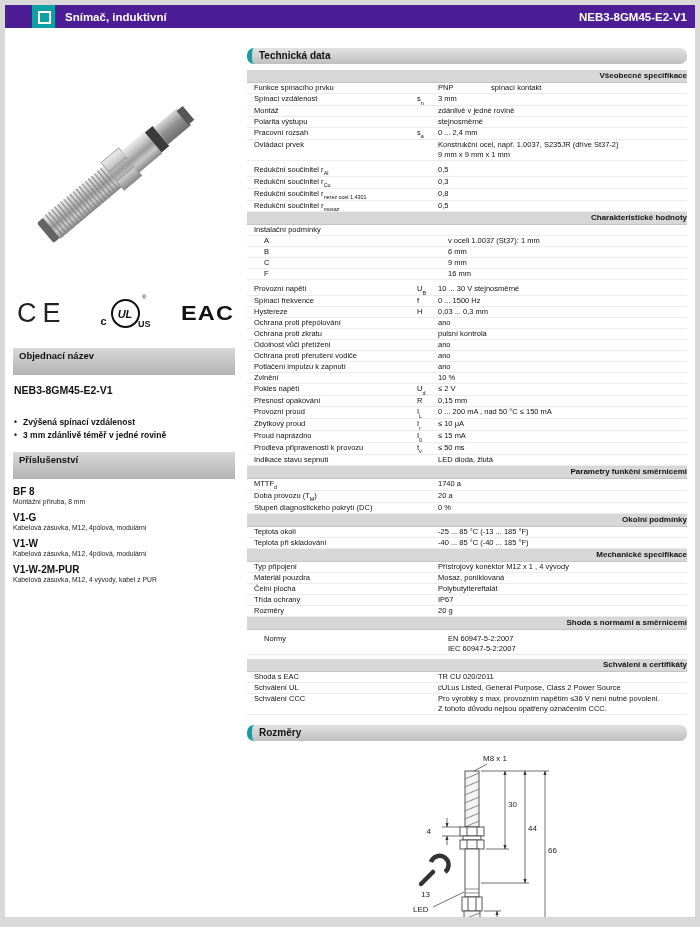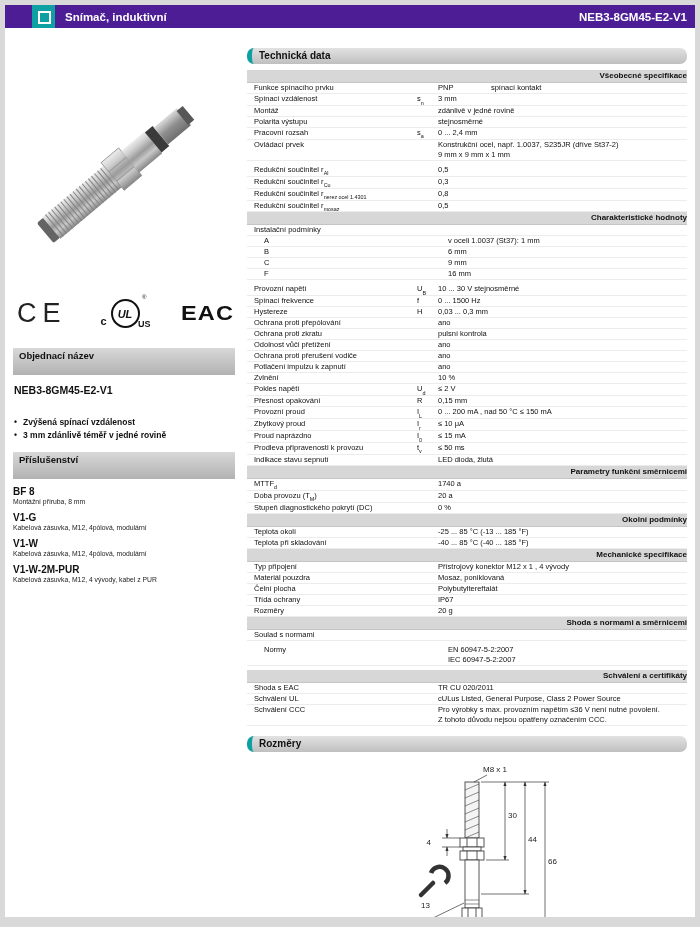--- a/index.html
+++ b/index.html
@@ -476,25 +476,20 @@
           <div class="trow ind1">
             <div class="c-label">Rozměry</div>
             <div class="c-sym"></div>
             <div class="c-val">
               <div>20 g</div>
             </div>
           </div>
           <div class="trow thead">
             <div class="c-label">Shoda s normami a směrnicemi</div>
           </div>
-          <div class="trow ind1">
-            <div class="c-label">Soulad s normami</div>
-            <div class="c-sym"></div>
-            <div class="c-val"></div>
-          </div>
           <div class="trow ind2 topgap">
             <div class="c-label">Normy</div>
             <div class="c-sym"></div>
             <div class="c-val">
               <div>EN 60947-5-2:2007</div>
               <div>IEC 60947-5-2:2007</div>
             </div>
           </div>
           <div class="trow thead topgap">
             <div class="c-label">Schválení a certifikáty</div>

